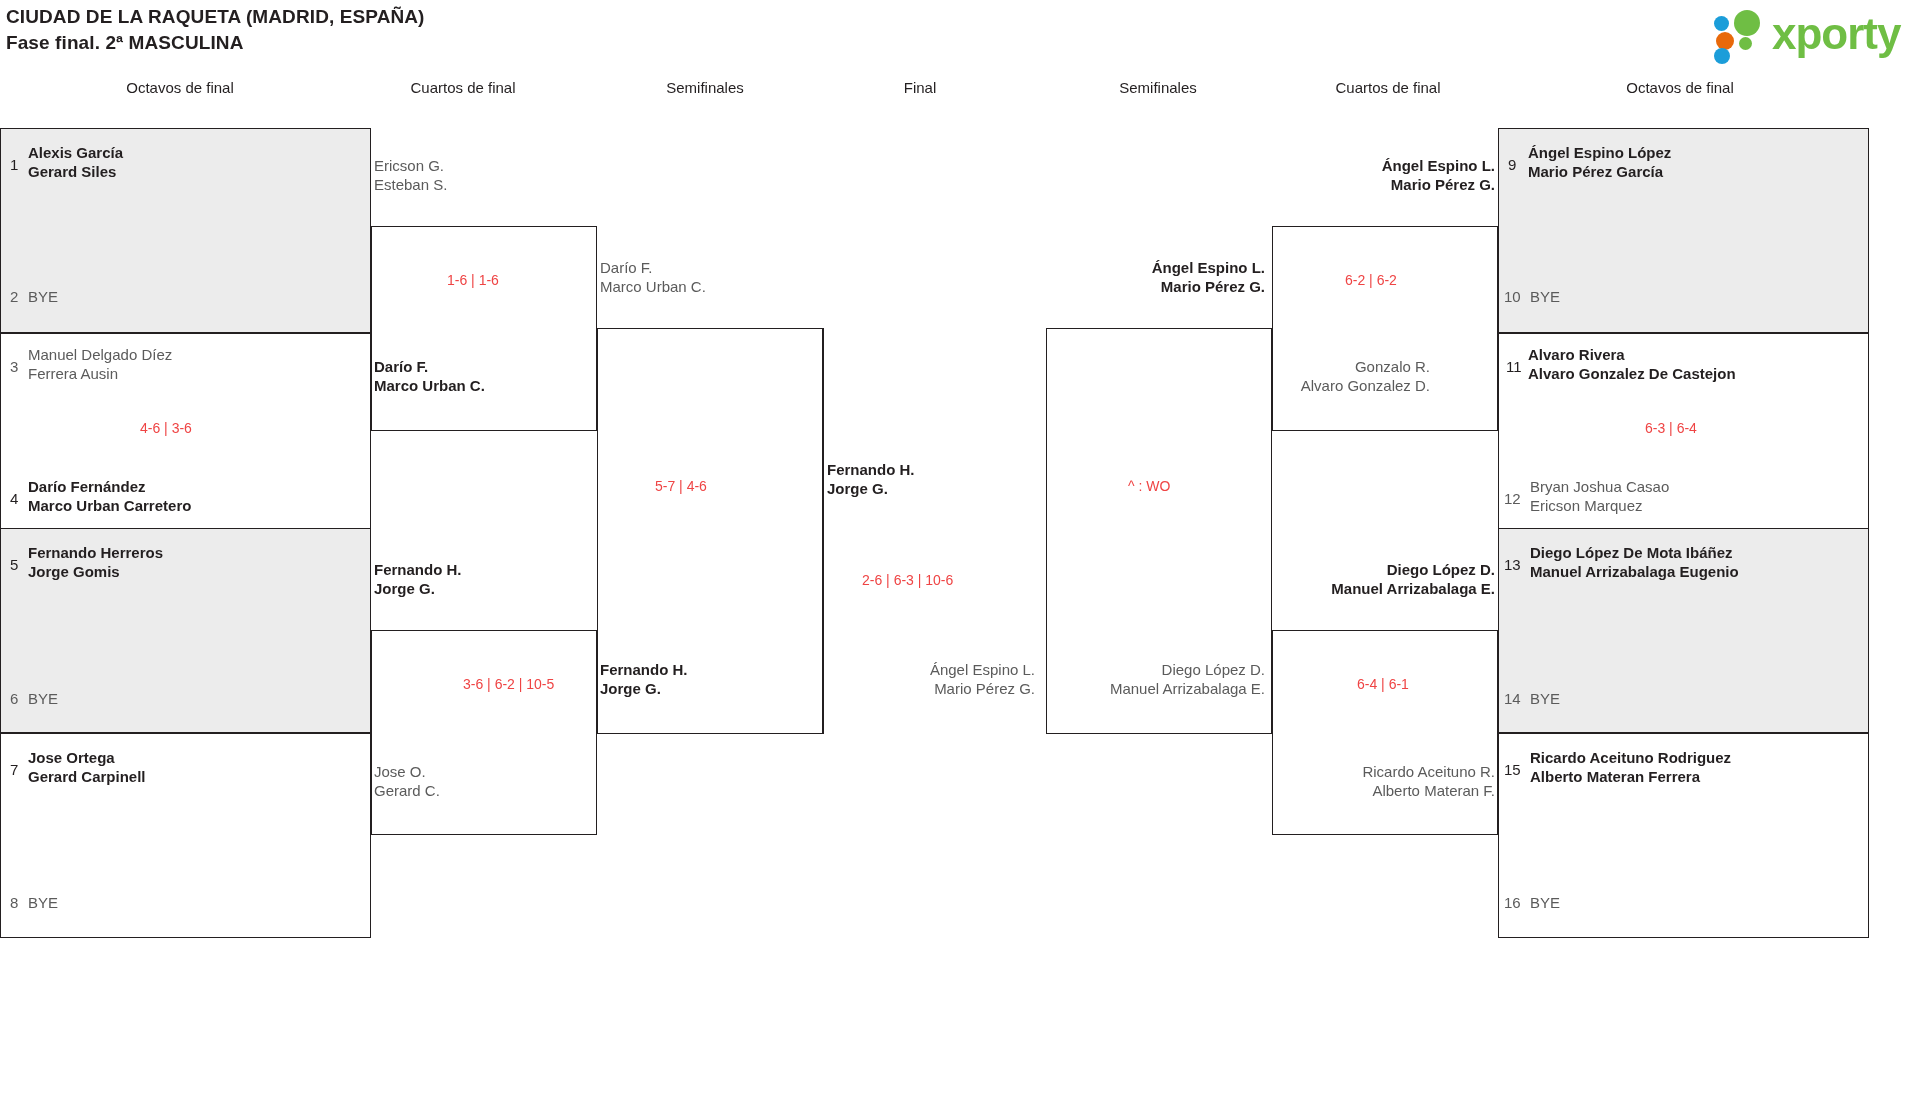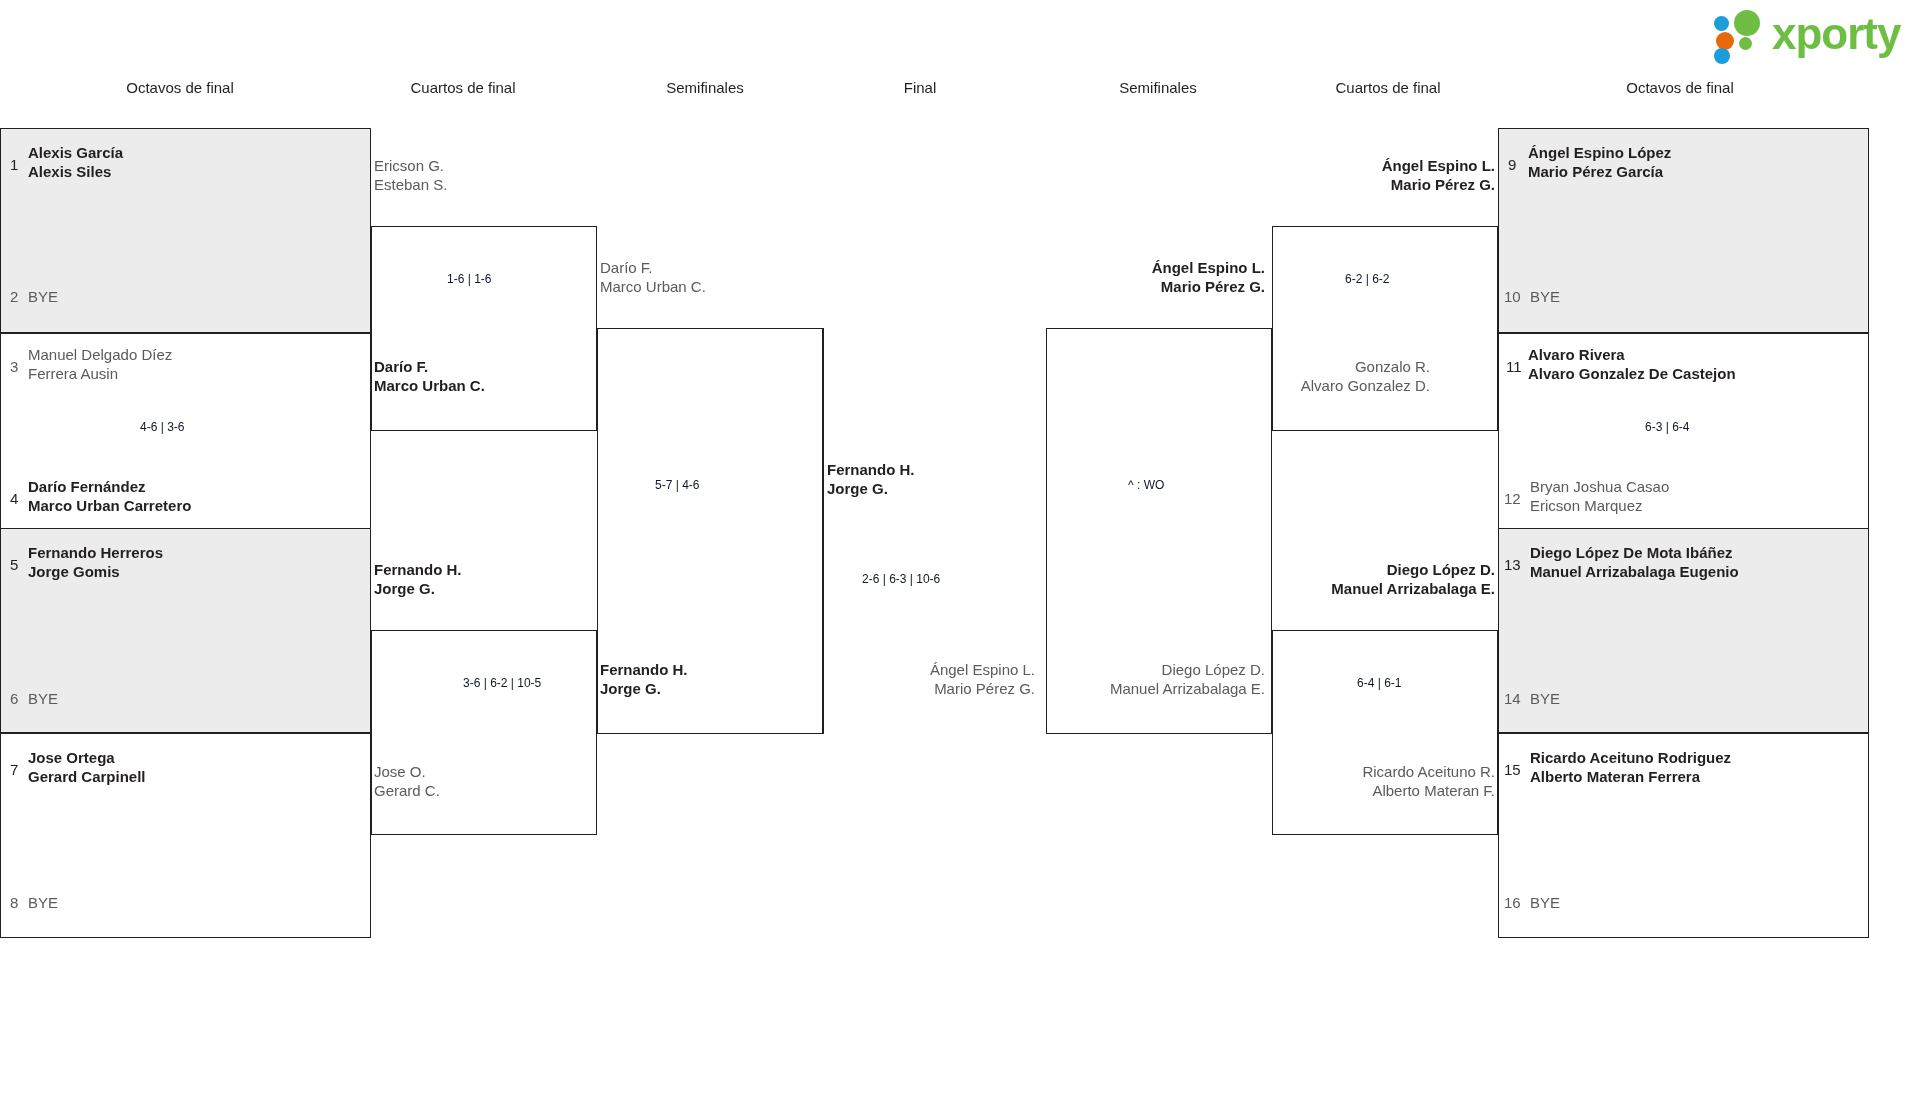--- a/index.html
+++ b/index.html
@@ -29,28 +29,32 @@
   .cell{position:absolute;box-sizing:border-box;}
   .seedbox{border:1px solid #231f20;background:#ffffff;}
   .seedbox.shade{background:#ececec;}
   .seed-num{position:absolute;font-size:15px;color:#231f20;}
   .seed-num.dim{color:#5b5b5b;}
   .names{position:absolute;font-size:15px;line-height:19px;}
   .names.bold{font-weight:bold;}
   .names.dim{color:#5b5b5b;}
   .names.right{text-align:right;}
   .bye{position:absolute;font-size:15px;color:#5b5b5b;}
-  .score{position:absolute;font-size:12px;color:#0f172a;white-space:nowrap;}
+  .score{position:absolute;font-size:14px;color:#ef4444;white-space:nowrap;}
   .matchbox{position:absolute;box-sizing:border-box;border:1px solid #231f20;}
   .vline{position:absolute;background:#231f20;width:1px;}
 </style>
 </head>
 <body>
 
 <div id="header">
+  <div id="title-block">
+    <div id="tournament-title">CIUDAD DE LA RAQUETA (MADRID, ESPAÑA)</div>
+    <div id="tournament-subtitle">Fase final. 2ª MASCULINA</div>
+  </div>
 
   <div id="logo">
     <div id="logo-dots">
       <span class="dot" style="left:0px;top:6px;width:15px;height:15px;background:#1b9dd9;"></span>
       <span class="dot" style="left:20px;top:0px;width:26px;height:26px;background:#6fbe44;"></span>
       <span class="dot" style="left:2px;top:22px;width:18px;height:18px;background:#e8690b;"></span>
       <span class="dot" style="left:25px;top:27px;width:13px;height:13px;background:#6fbe44;"></span>
       <span class="dot" style="left:0px;top:38px;width:16px;height:16px;background:#1b9dd9;"></span>
     </div>
     <div id="logo-word">xporty</div>
@@ -62,21 +66,21 @@
 <div class="round-label" style="left:615px;width:180px;">Semifinales</div>
 <div class="round-label" style="left:840px;width:160px;">Final</div>
 <div class="round-label" style="left:1068px;width:180px;">Semifinales</div>
 <div class="round-label" style="left:1288px;width:200px;">Cuartos de final</div>
 <div class="round-label" style="left:1560px;width:240px;">Octavos de final</div>
 
 <div class="cell seedbox shade" style="left:0px;top:128px;width:371px;height:205px;"></div>
 <div class="seed-num" style="left:10px;top:156px;">1</div>
 <div class="names bold" style="left:28px;top:143px;">
   <div>Alexis García</div>
-  <div>Alexis Siles</div>
+  <div>Gerard Siles</div>
 </div>
 <div class="seed-num dim" style="left:10px;top:288px;">2</div>
 <div class="bye" style="left:28px;top:288px;">BYE</div>
 
 <div class="cell seedbox" style="left:0px;top:333px;width:371px;height:205px;"></div>
 <div class="seed-num dim" style="left:10px;top:358px;">3</div>
 <div class="names dim" style="left:28px;top:345px;">
   <div>Manuel Delgado Díez</div>
   <div>Ferrera Ausin</div>
 </div>

